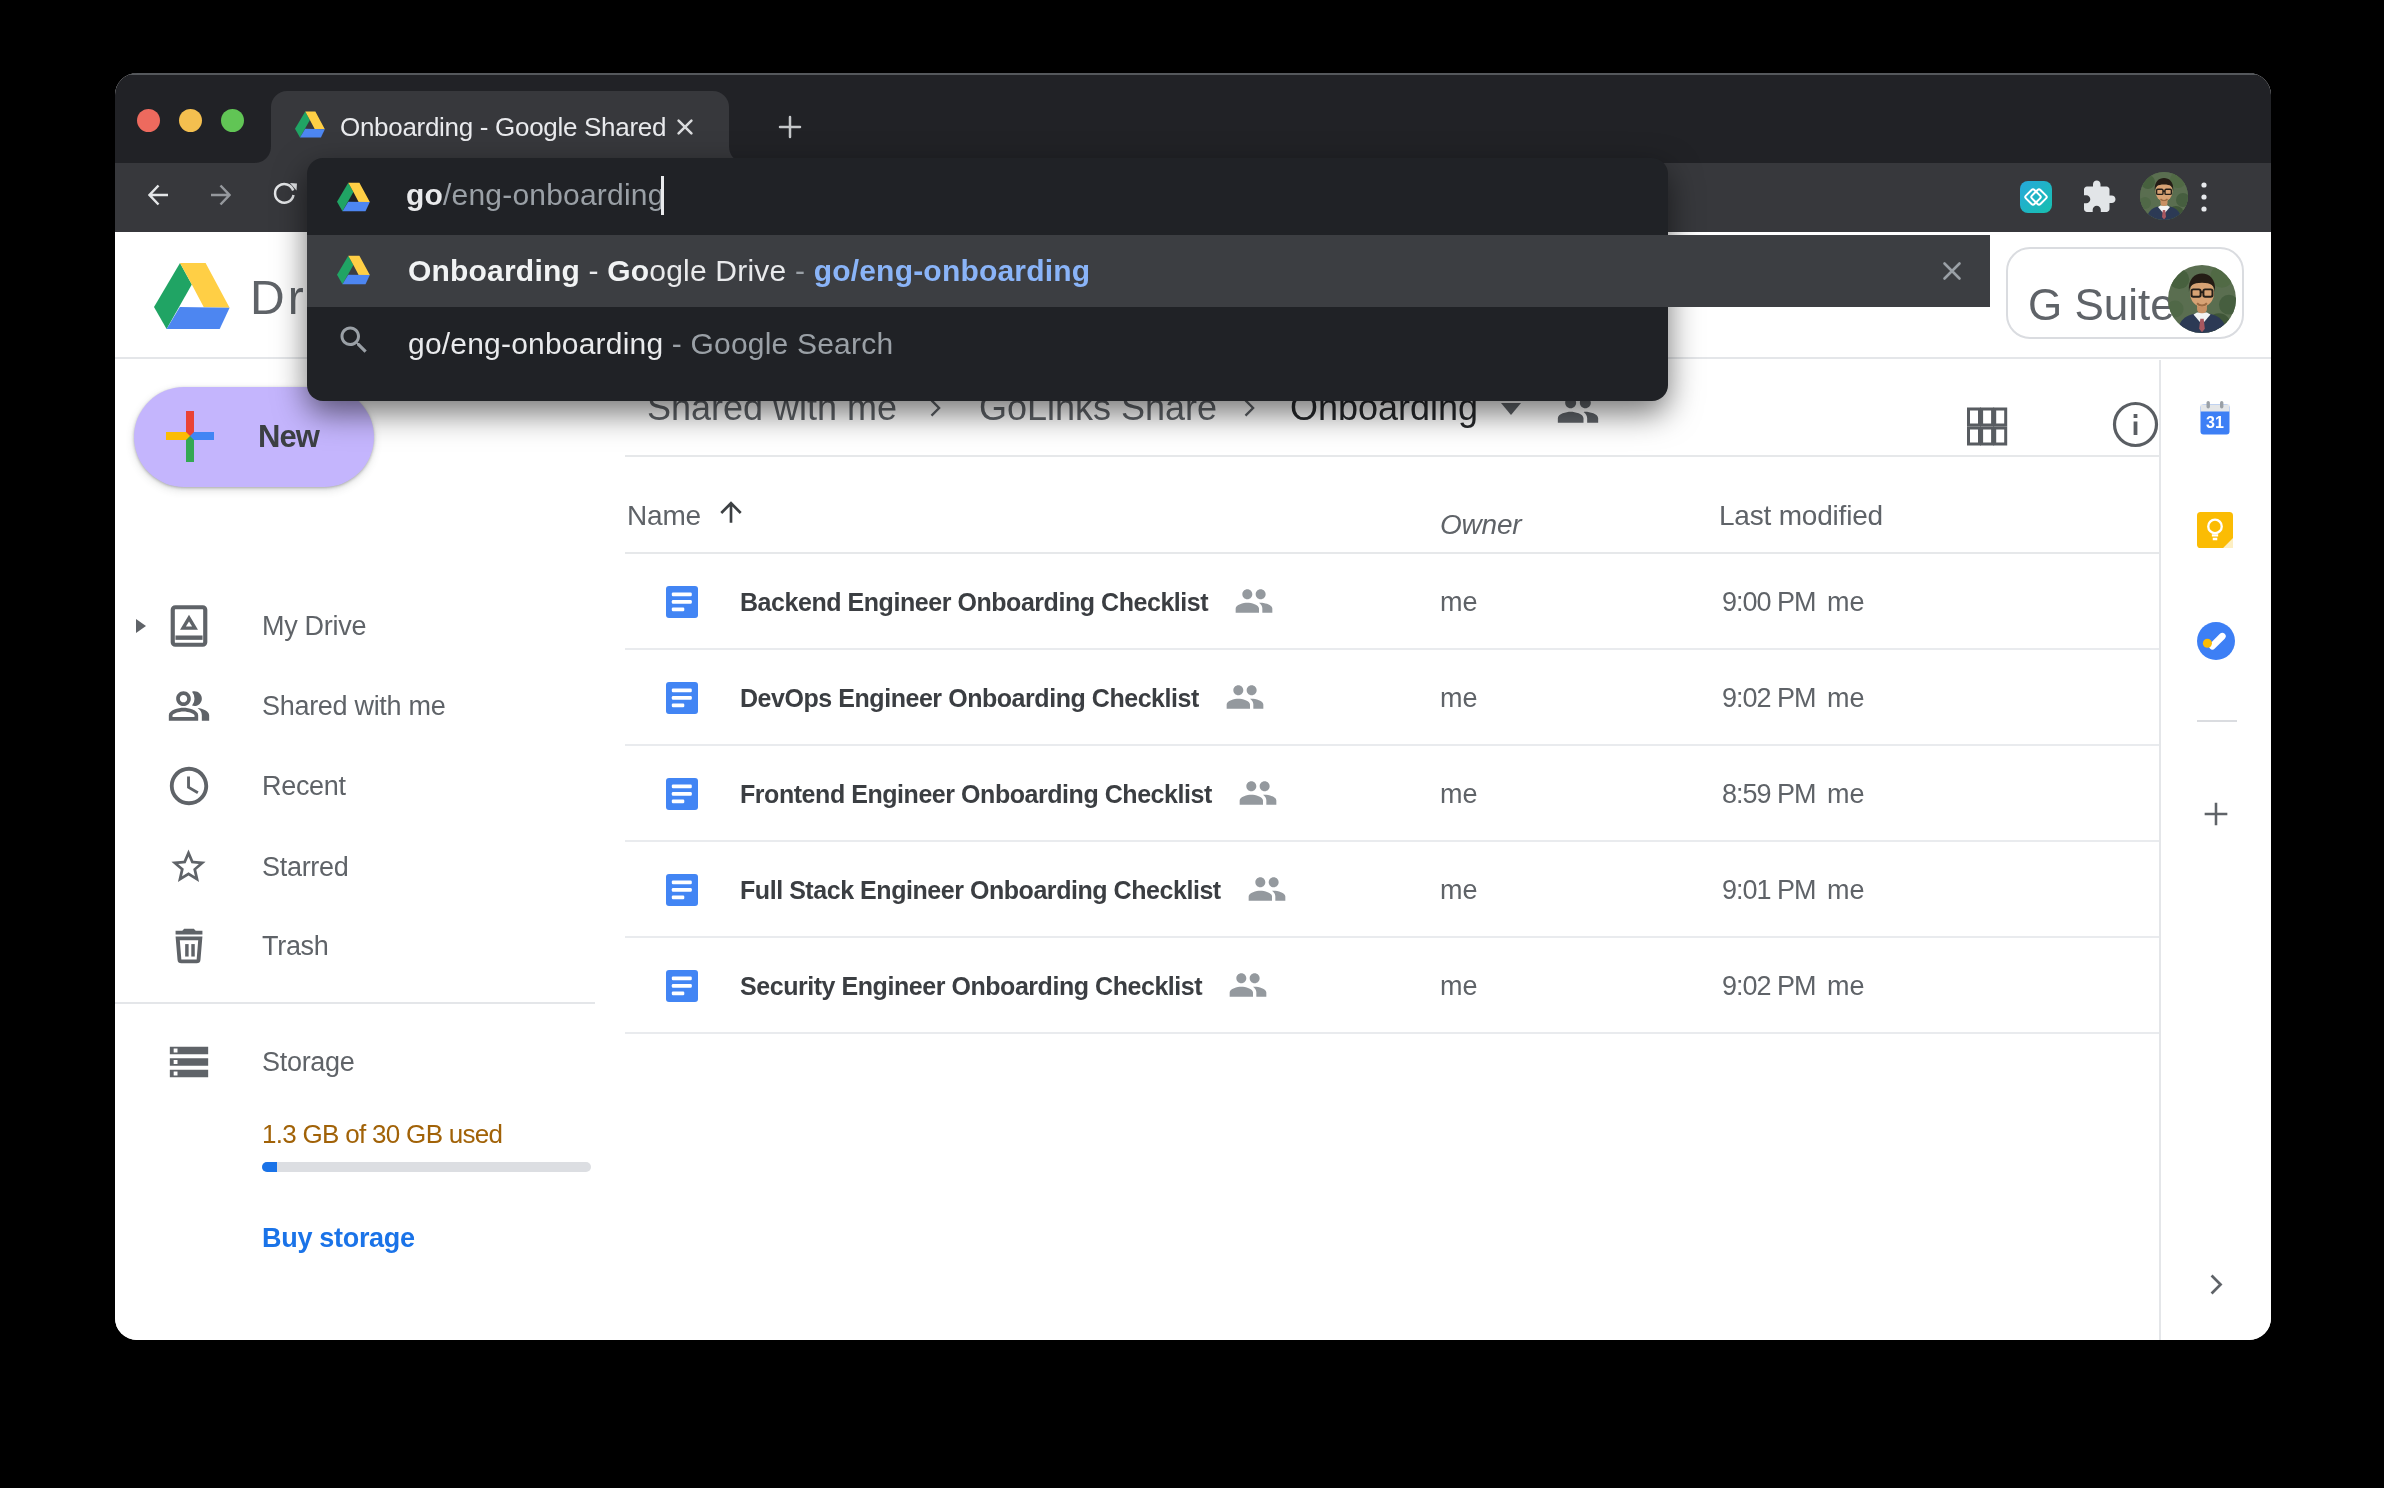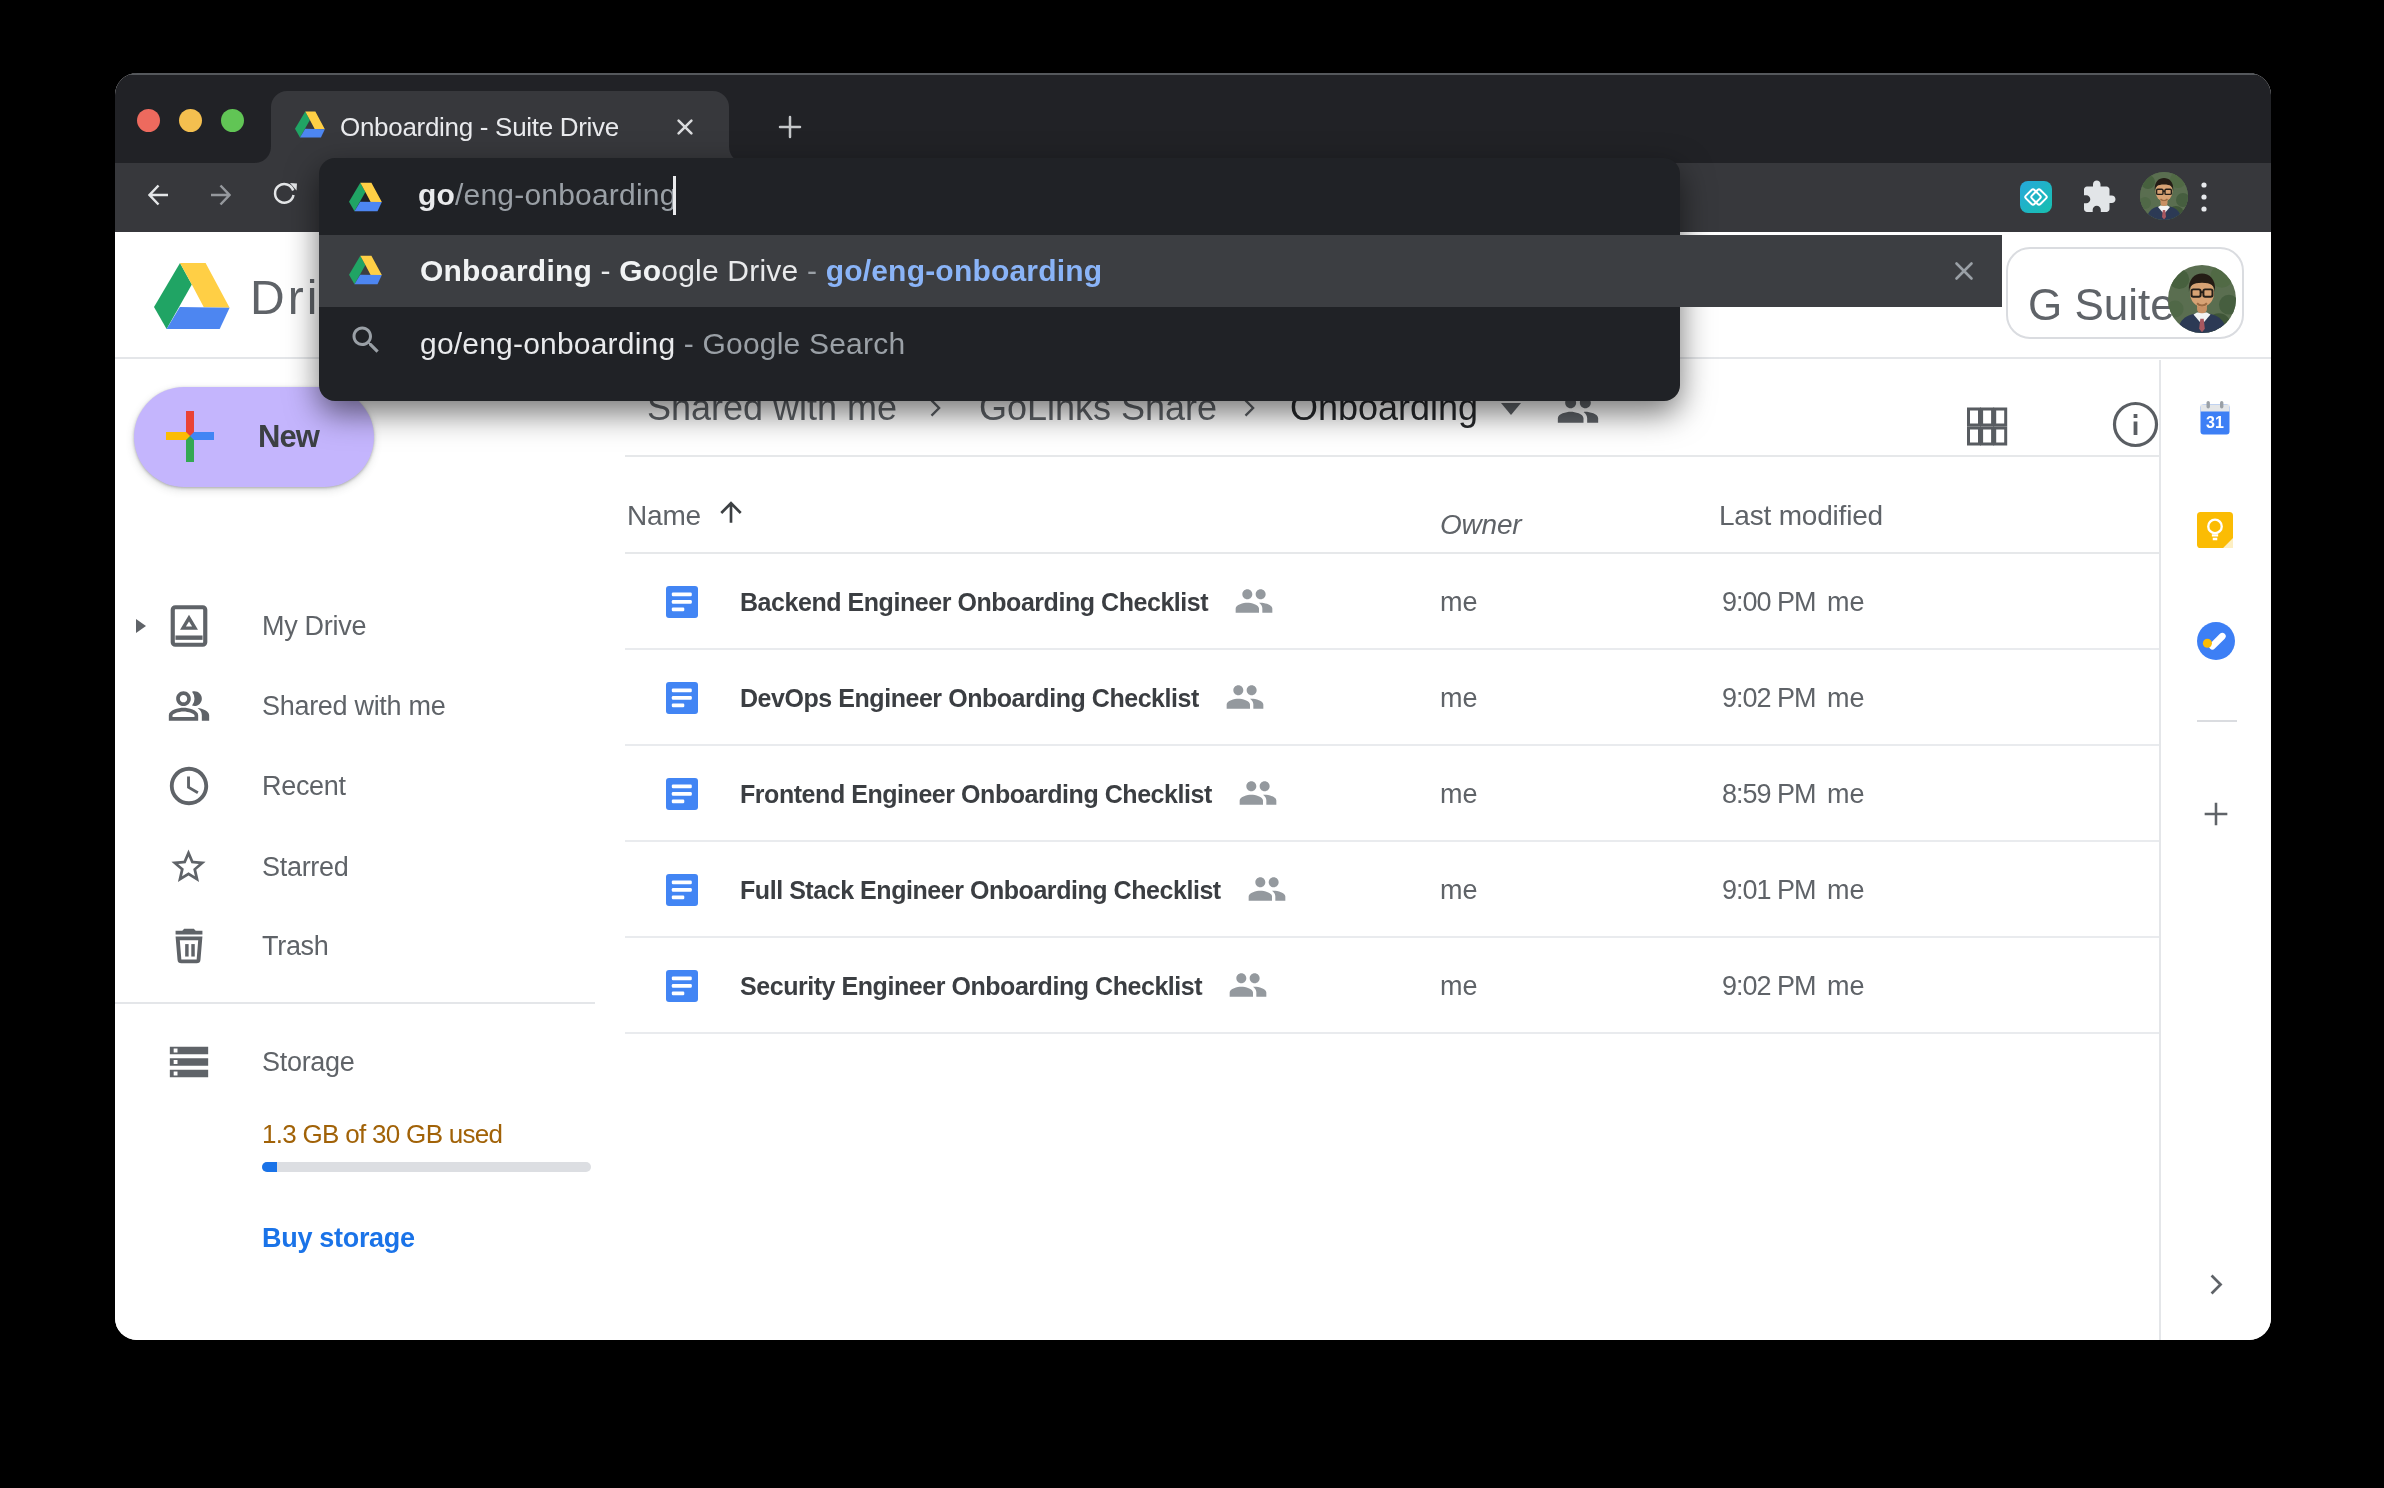--- a/index.html
+++ b/index.html
@@ -52,21 +52,21 @@
   border-radius:50px; box-shadow:0 1px 3px rgba(60,64,67,.35), 0 3px 8px rgba(60,64,67,.18); }
 #newtxt { position:absolute; left:124px; top:0; height:100px; line-height:100px;
   font-size:31px; font-weight:bold; letter-spacing:-1px; color:#3c4043; }
 .nav { position:absolute; left:0; width:480px; height:80px; }
 .nav .ic { position:absolute; left:55px; top:21px; }
 .nav .lb { position:absolute; left:147px; top:0; height:80px; line-height:80px;
   font-size:27px; letter-spacing:-0.3px; color:#5f6368; }
 
 #vline { position:absolute; left:2044px; top:128px; width:2px; height:980px; background:#e4e6e9; }
 
-#omni { position:absolute; left:204px; top:85px; width:1361px; height:243px;
+#omni { position:absolute; left:192px; top:85px; width:1361px; height:243px;
   background:#202226; border-radius:16px; box-shadow:0 12px 32px rgba(0,0,0,.55); }
 #omnirow1 { position:absolute; left:0; top:77px; width:1683px; height:72px; background:#3c3e42; }
 .otxt { font-size:30px; letter-spacing:0.2px; white-space:nowrap; }
 .gray { color:#9aa0a6; }
 .white { color:#e9eaec; }
 .blue { color:#8ab4f8; font-weight:bold; }
 b.w { color:#f1f3f4; }
 </style>
 </head>
 <body>
@@ -75,21 +75,21 @@
   <div id="titlebar">
     <div class="light" style="left:21.5px; background:#ed6a5e;"></div>
     <div class="light" style="left:63.5px; background:#f4bf4f;"></div>
     <div class="light" style="left:105.5px; background:#61c555;"></div>
     <div id="tab">
       <svg class="abs" style="left:24px; top:20px;" width="30" height="27" viewBox="0 0 76 66">
         <path fill="#20a464" d="M26 0 L37.8 21.5 L12.6 66 L0 44 Z"></path>
         <path fill="#ffcf45" d="M26 0 L51.6 0 L75.6 44.8 L49.8 44.3 L37.8 21.5 Z"></path>
         <path fill="#4d86f1" d="M25.8 44 L75.6 44.8 L65.7 66 L12.6 66 Z"></path>
       </svg>
-      <div id="tabtitle">Onboarding - Suite Drive</div>
+      <div id="tabtitle">Onboarding - Google Shared</div>
       <svg class="abs" style="left:400px; top:22px;" width="28" height="28" viewBox="0 0 24 24">
         <path stroke="#d9dadc" stroke-width="2.2" stroke-linecap="round" d="M6.5 6.5 L17.5 17.5 M17.5 6.5 L6.5 17.5"></path>
       </svg>
     </div>
     <svg id="newtab" width="30" height="30" viewBox="0 0 24 24">
       <path stroke="#c6c8ca" stroke-width="2" stroke-linecap="round" d="M12 4 V20 M4 12 H20"></path>
     </svg>
   </div>
 
   <div id="toolbar">

